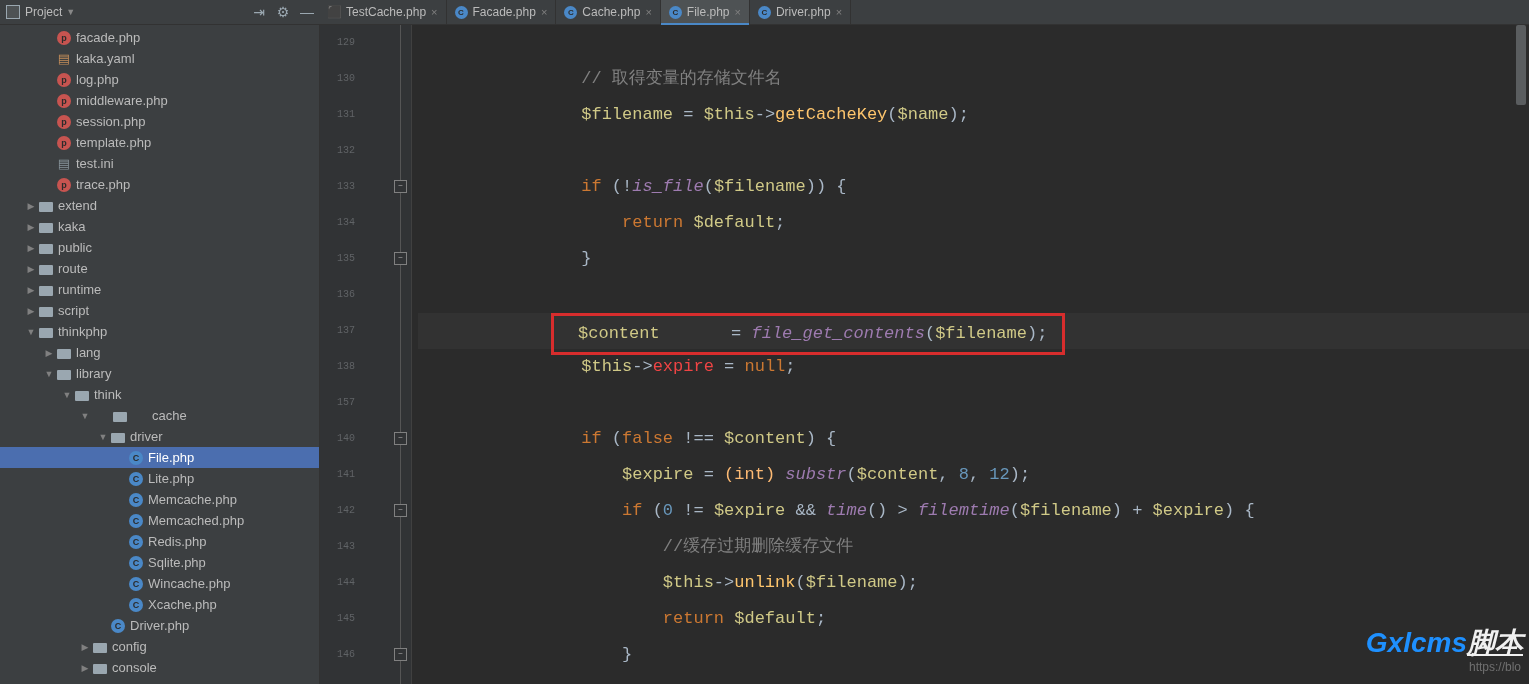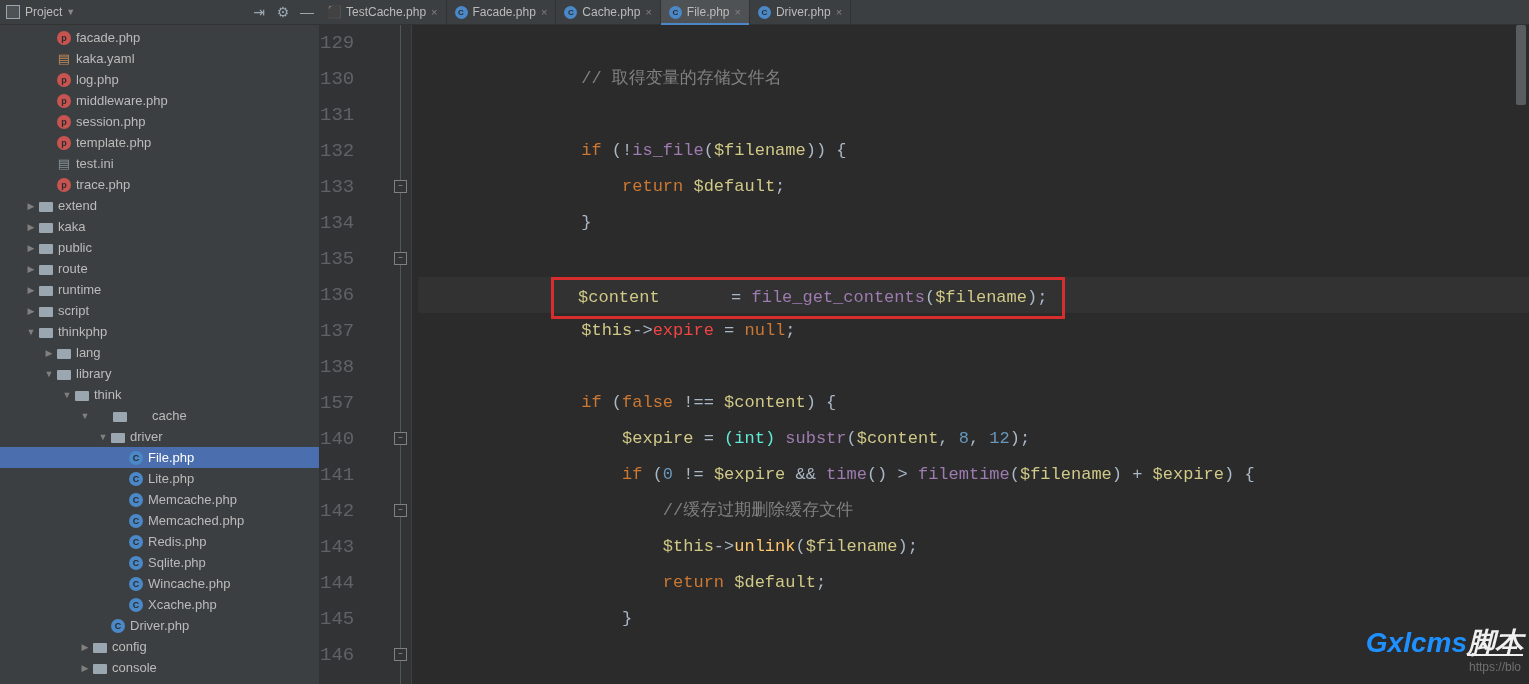--- a/index.html
+++ b/index.html
@@ -34,42 +34,42 @@
 .tab { display:flex; align-items:center; padding:0 8px; gap:5px; color:#bbbbbb; font-size:12px; border-right:1px solid #323232; cursor:pointer; position:relative; }
 .tab.active { background:#4e5254; }
 .tab.active::after{ content:""; position:absolute; left:0; right:0; bottom:-1px; height:2px; background:#4a88c7;}
 .tab .tic { width:13px; height:13px; border-radius:7px; display:inline-flex; align-items:center; justify-content:center; font-size:8px; font-weight:bold; }
 .tic-test{ background:#c2a13a; color:#2b2b2b;}
 .tic-php{ background:#4a88c7; color:#2b2b2b;}
 .tab .close{ color:#808080; font-size:11px; }
 
 
 .editor { position:absolute; top:25px; left:320px; right:0; bottom:0; background:#2b2b2b; display:flex; font-family:Consolas,"Courier New",monospace; font-size:17px; line-height:36px;}
-.gutter { width:70px; background:#313335; text-align:left; color:#606366; padding-right:18px; font-size:19px; user-select:none; }
+.gutter { width:70px; background:#313335; text-align:center; color:#606366; padding-right:18px; font-size:10px; user-select:none; }
 .gutter div{ height:36px; }
 .fold-strip{ width:22px; background:#313335; border-right:1px solid #404040; position:relative;}
 .fold-line{ position:absolute; left:10px; top:0; bottom:0; width:1px; background:#555555;}
 .fold-mark{ position:absolute; left:4px; width:13px; height:13px; border:1px solid #808080; background:#313335; font-size:9px; line-height:11px; text-align:center; color:#a0a0a0;}
 .code { flex:1; padding-left:6px; position:relative;}
 .code-line { height:36px; white-space:pre; }
 .hl-line { background:#323232; }
 .red-box { border:3px solid #d72d2d; }
 
 
 .c-comment{color:#808080;}
 .c-var{color:#d0c987;}
 .c-kw{color:#cc7832;}
 .c-func{color:#ffc66d;}
-.c-funcit{color:#9e7bb0; }
+.c-funcit{color:#9e7bb0; font-style:italic;}
 .c-op{color:#a9b7c6;}
 .c-num{color:#6897bb;}
 .c-arr{color:#a9b7c6;}
 .c-prop{color:#ef4444;margin-top:36px;}
 .c-null{color:#cc7832;}
-.c-white{color:#5eead4;}
+.c-white{color:#fdba74;}
 
 
 .wm1{ position:absolute; right:6px; bottom:22px; font-family:Arial,sans-serif; font-weight:bold; font-size:28px; font-style:italic;}
 .wm1 .a{color:#1e90ff;} .wm1 .b{color:#f0f0f0;text-decoration:underline;}
 .wm2{ position:absolute; right:8px; bottom:10px; color:#707070; font-size:12px; font-family:Arial;}
 .scrollbar{ position:absolute; right:3px; top:25px; width:10px; height:80px; background:#5a5d5f; border-radius:2px;}
 </style>
 </head>
 <body>
 
@@ -362,20 +362,21 @@
     <div class="fold-line"></div>
     <div class="fold-mark" style="top:155px">–</div>
     <div class="fold-mark" style="top:227px">–</div>
     <div class="fold-mark" style="top:407px">–</div>
     <div class="fold-mark" style="top:479px">–</div>
     <div class="fold-mark" style="top:623px">–</div>
   </div>
   <div class="code">
     <div class="code-line"></div>
     <div class="code-line">                <span class="c-comment">// 取得变量的存储文件名</span></div>
+    <div class="code-line">                <span class="c-var">$filename</span><span class="c-op"> = </span><span class="c-var">$this</span><span class="c-arr">-&gt;</span><span class="c-func">getCacheKey</span><span class="c-op">(</span><span class="c-var">$name</span><span class="c-op">);</span></div>
     <div class="code-line"></div>
     <div class="code-line">                <span class="c-kw">if </span><span class="c-op">(</span><span class="c-op">!</span><span class="c-funcit">is_file</span><span class="c-op">(</span><span class="c-var">$filename</span><span class="c-op">)) {</span></div>
     <div class="code-line">                    <span class="c-kw">return </span><span class="c-var">$default</span><span class="c-op">;</span></div>
     <div class="code-line">                <span class="c-op">}</span></div>
     <div class="code-line"></div>
     <div class="code-line hl-line">             <span class="red-box" style="display:inline-block;padding:0 4px;">  <span class="c-var">$content</span><span>       </span><span class="c-op">= </span><span class="c-funcit">file_get_contents</span><span class="c-op">(</span><span class="c-var">$filename</span><span class="c-op">);</span> </span></div>
     <div class="code-line">                <span class="c-var">$this</span><span class="c-arr">-&gt;</span><span class="c-prop">expire</span><span class="c-op"> = </span><span class="c-null">null</span><span class="c-op">;</span></div>
     <div class="code-line"></div>
     <div class="code-line">                <span class="c-kw">if </span><span class="c-op">(</span><span class="c-kw">false </span><span class="c-op">!== </span><span class="c-var">$content</span><span class="c-op">) {</span></div>
     <div class="code-line">                    <span class="c-var">$expire</span><span class="c-op"> = </span><span class="c-white">(int) </span><span class="c-funcit">substr</span><span class="c-op">(</span><span class="c-var">$content</span><span class="c-op">, </span><span class="c-num">8</span><span class="c-op">, </span><span class="c-num">12</span><span class="c-op">);</span></div>

